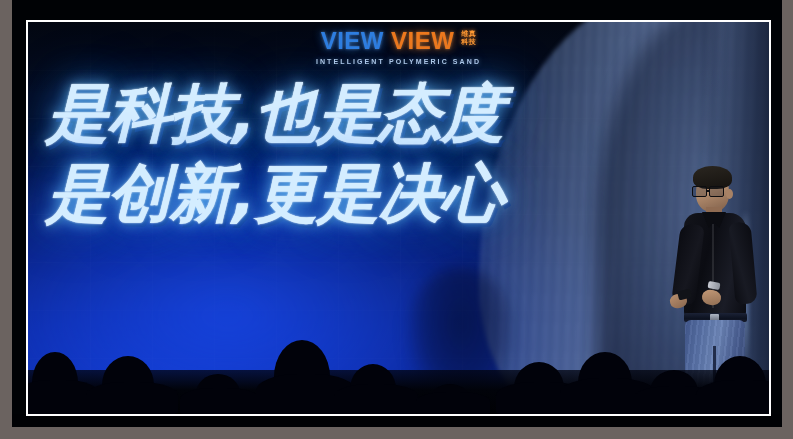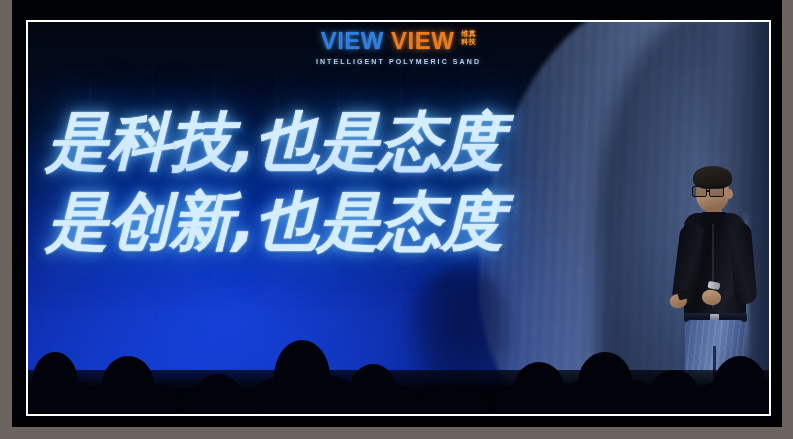--- a/index.html
+++ b/index.html
@@ -167,21 +167,20 @@
     font-family: "Liberation Sans", sans-serif;
   }
 
   
   .headline {
     position: absolute;
     left: 18px;
     top: 52px;
     width: 560px;
     user-select: none;
-    margin-top: 28px;
   }
   .headline-line {
     font-family: "DejaVu Sans", "Liberation Sans", sans-serif;
     font-weight: 700;
     font-style: italic;
     font-size: 63px;
     line-height: 80px;
     letter-spacing: -1px;
     color: #d4edff;
     white-space: nowrap;
@@ -438,21 +437,21 @@
             <span>真</span>
             <span>科</span>
             <span>技</span>
           </span>
         </div>
         <div class="logo-tagline">INTELLIGENT POLYMERIC SAND</div>
       </div>
 
       <div class="headline">
         <div class="headline-line">是科技,也是态度</div>
-        <div class="headline-line">是创新,也是态度</div>
+        <div class="headline-line">是创新,更是决心</div>
       </div>
 
       <div class="cast-shadow"></div>
 
       <div class="speaker">
         <div class="sp-rimlight"></div>
         <div class="sp-head"></div>
         <div class="sp-ear"></div>
         <div class="sp-hair"></div>
         <div class="sp-glasses">

